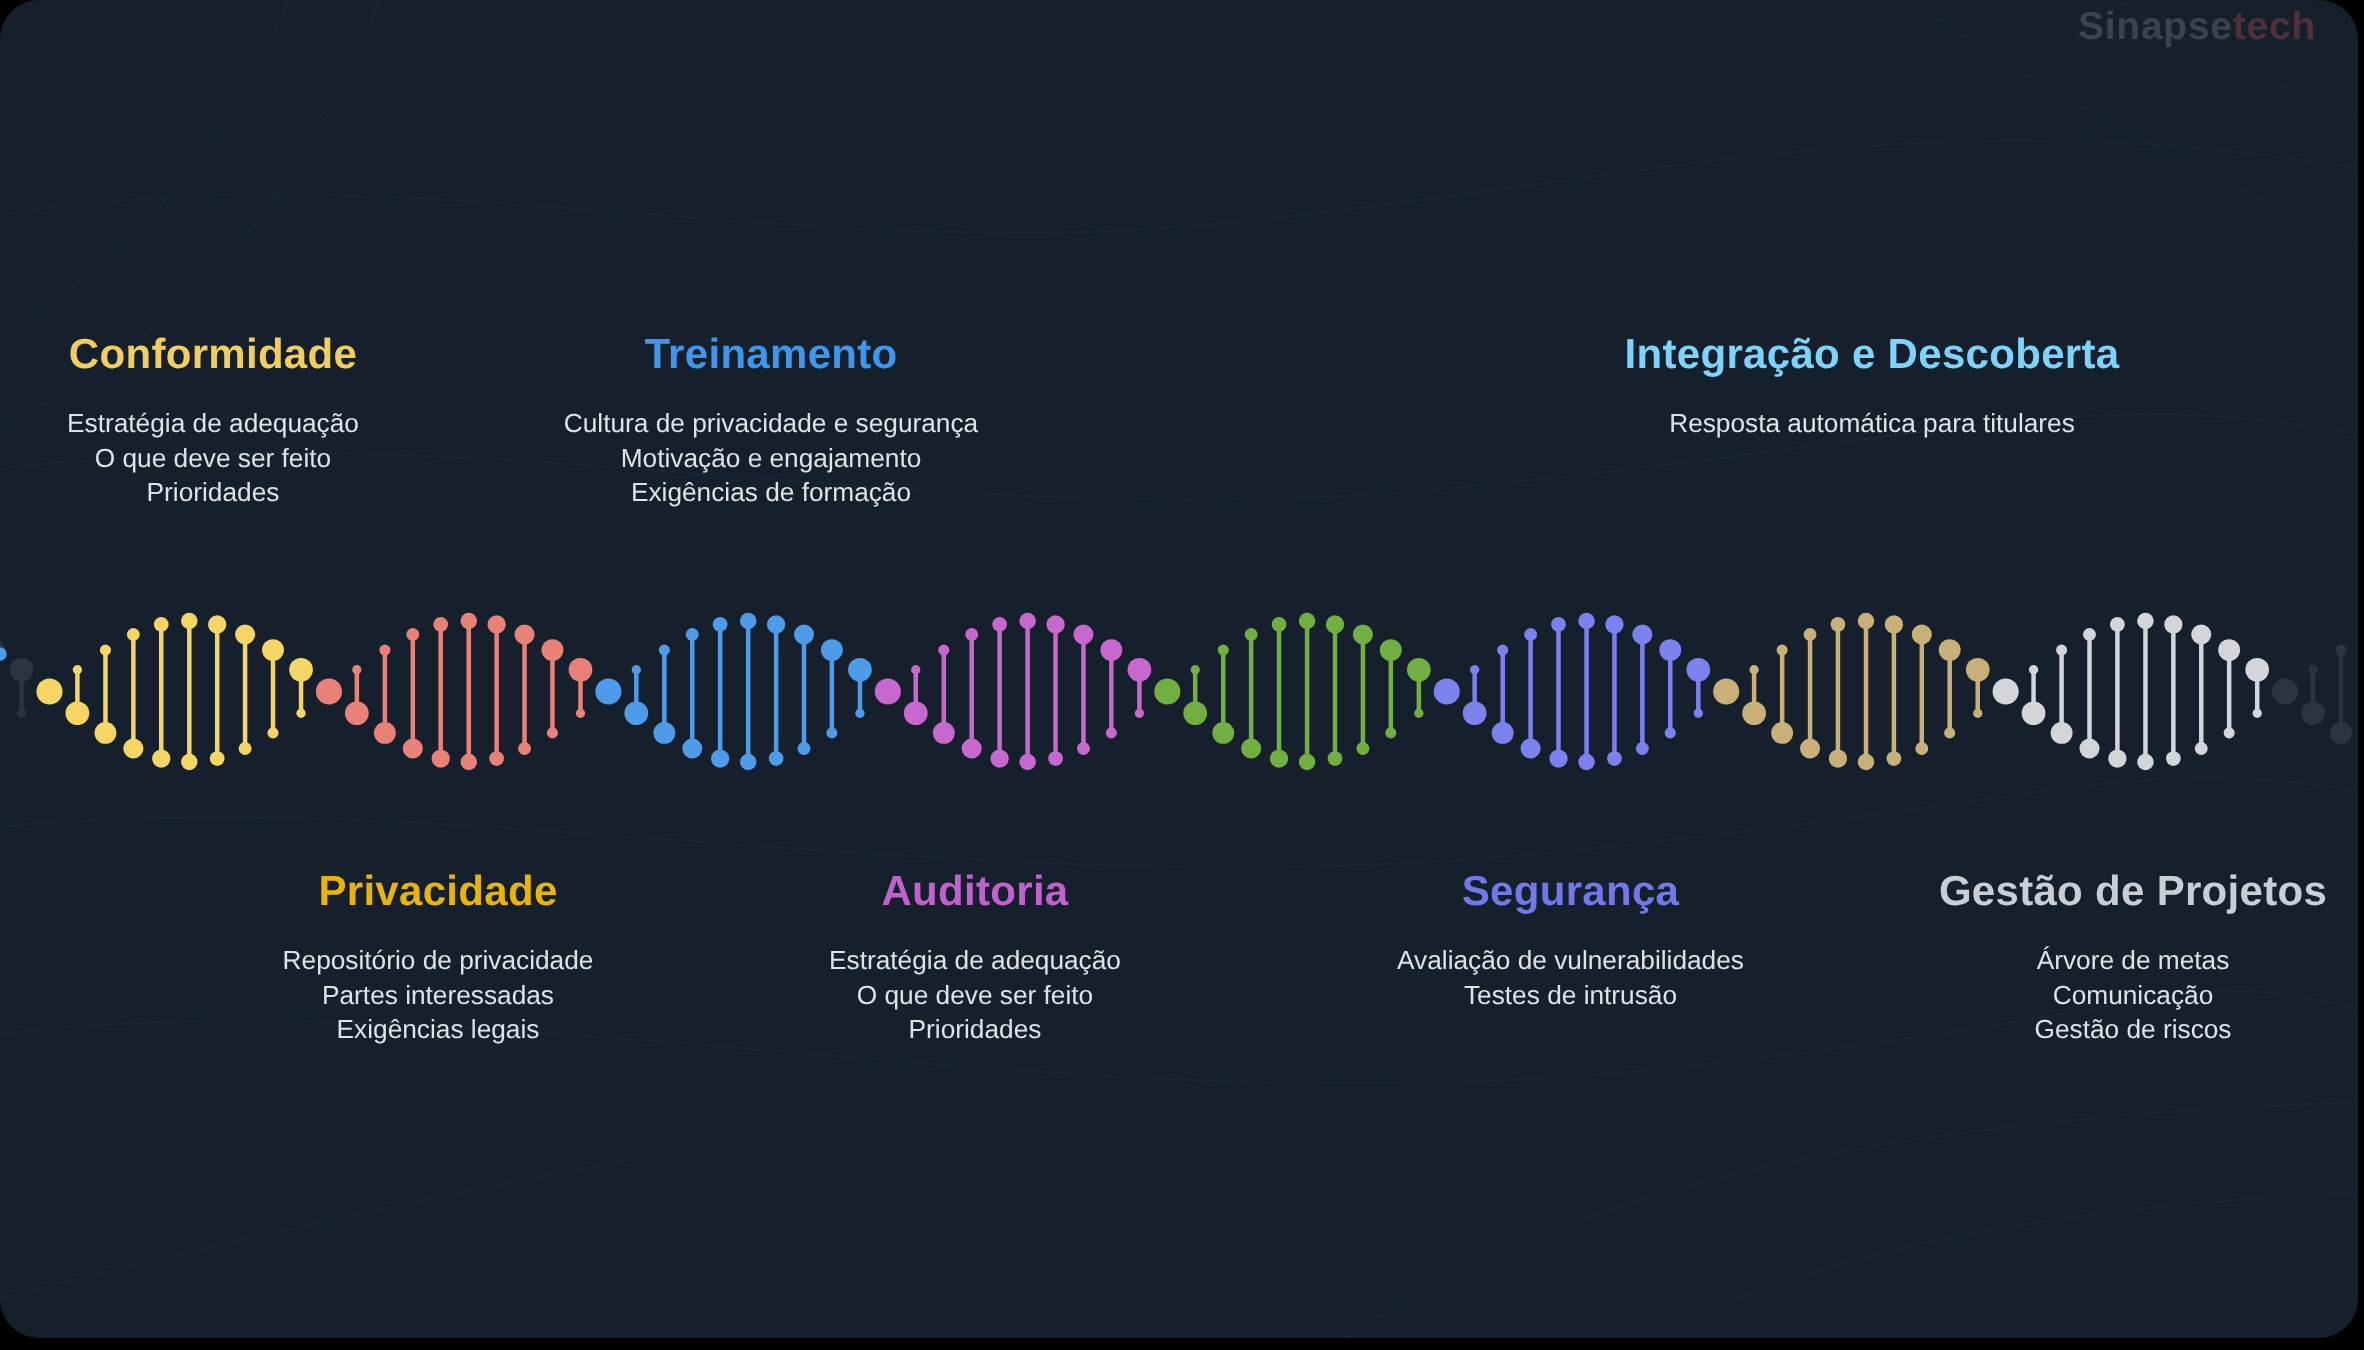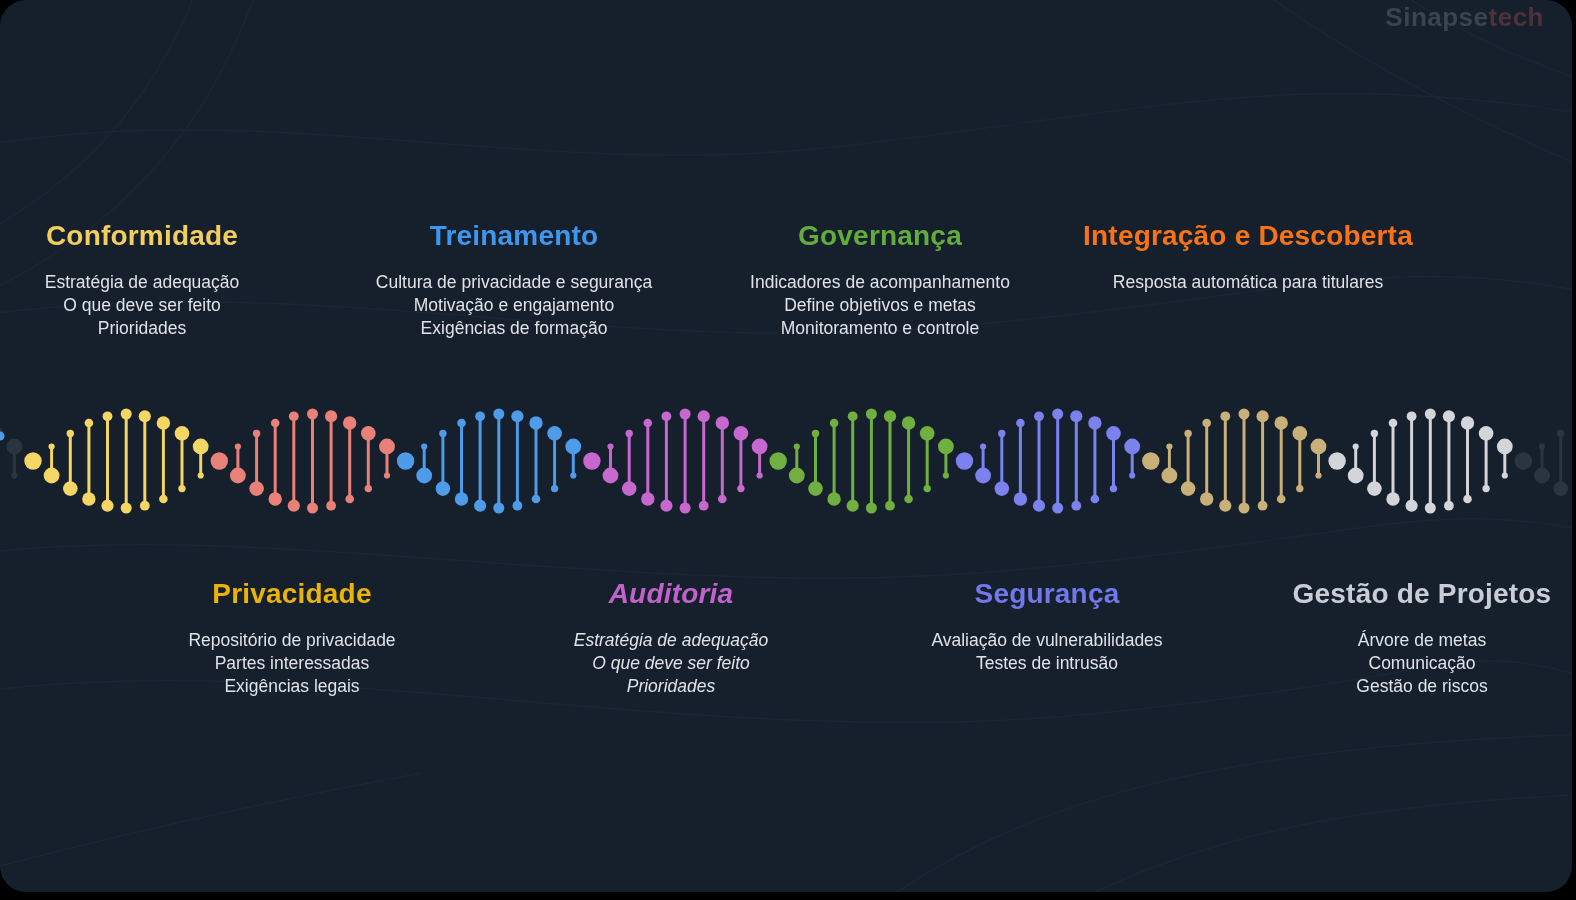--- a/index.html
+++ b/index.html
@@ -12,21 +12,21 @@
              letter-spacing:0.5px;user-select:none;}
   .helix-svg{position:absolute;left:0;top:0;width:1576px;height:900px;display:block;}
   .section{position:absolute;width:360px;text-align:center;}
   .sec-title{margin:0 0 19px 0;font-size:28px;font-weight:bold;line-height:32px;letter-spacing:0.2px;}
   .sec-item{font-size:17.5px;line-height:23px;color:#DFE2E7;}
   .sec-t0{left:-38px;top:220px;}
   .sec-t1{left:334px;top:220px;}
   .sec-t2{left:700px;top:220px;}
   .sec-t3{left:1068px;top:220px;}
   .sec-b0{left:112px;top:578px;}
-  .sec-b1{left:491px;top:578px;font-style:italic;}
+  .sec-b1{left:470px;top:578px;}
   .sec-b2{left:867px;top:578px;}
   .sec-b3{left:1242px;top:578px;}
   .bottom-line{position:absolute;left:55px;right:70px;top:897px;height:2px;background:#15402C;opacity:.8;}
 </style>
 </head>
 <body>
 
 <div class="stage">
   <div class="panel">
 
@@ -57,29 +57,23 @@
       <div class="sec-item">Prioridades</div>
     </div>
 
     <div class="section sec-t1">
       <h2 class="sec-title" style="color: rgb(62, 151, 236);">Treinamento</h2>
       <div class="sec-item">Cultura de privacidade e segurança</div>
       <div class="sec-item">Motivação e engajamento</div>
       <div class="sec-item">Exigências de formação</div>
     </div>
 
-    <div class="section sec-t2">
-      <h2 class="sec-title" style="color: rgb(97, 173, 60);">Governança</h2>
-      <div class="sec-item">Indicadores de acompanhamento</div>
-      <div class="sec-item">Define objetivos e metas</div>
-      <div class="sec-item">Monitoramento e controle</div>
-    </div>
 
     <div class="section sec-t3">
-      <h2 class="sec-title" style="color: #f97316;">Integração e Descoberta</h2>
+      <h2 class="sec-title" style="color: #7dd3fc;">Integração e Descoberta</h2>
       <div class="sec-item">Resposta automática para titulares</div>
     </div>
 
     <svg class="helix-svg" id="helix" viewBox="0 0 1576 900">
         <g fill="#2B3541" stroke="#2B3541">
           <line x1="-4.3" y1="433.4" x2="-4.3" y2="488.6" stroke-width="3"></line>
           <line x1="14.4" y1="446.5" x2="14.4" y2="475.5" stroke-width="3"></line>
           <g stroke="none">
             <circle cx="-4.3" cy="433.4" r="7.3"></circle>
             <circle cx="-4.3" cy="488.6" r="3.7"></circle>

